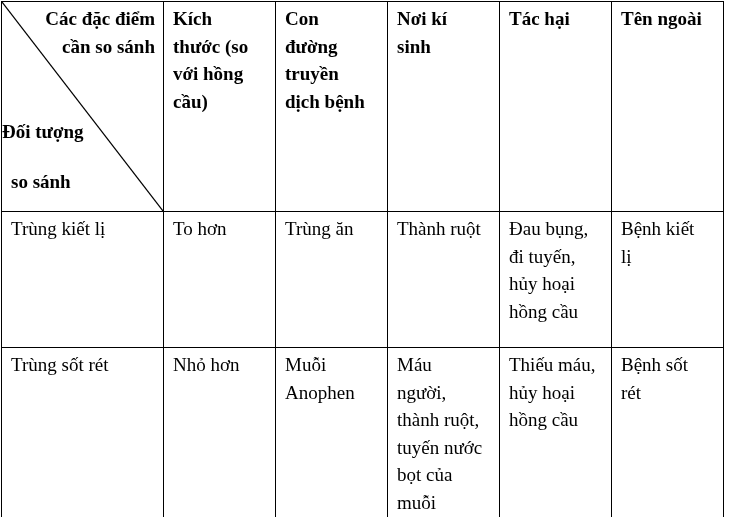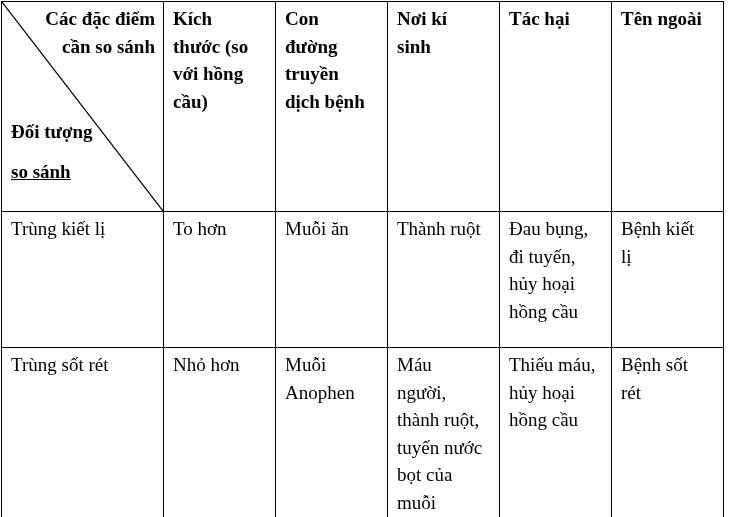--- a/index.html
+++ b/index.html
@@ -49,28 +49,27 @@
     }
     td.diag .top-label {
       position: absolute;
       right: 8px;
       top: 3px;
       text-align: right;
       line-height: 27.5px;
     }
     td.diag .bottom-label-1 {
       position: absolute;
-      left: 9px;
+      left: 0;
       top: 116px;
     }
     td.diag .bottom-label-2 {
       position: absolute;
       left: 9px;
-      top: 156px;
-      text-decoration: underline;
+      top: 166px;
     }
     .cell-line { display: block; }
   </style>
 </head>
 <body>
 
 <table class="compare">
   <colgroup>
     <col style="width:162px">
     <col style="width:112px">
@@ -117,21 +116,21 @@
   </tr>
 
   <tr class="row1">
     <td>
       <span class="cell-line">Trùng kiết lị</span>
     </td>
     <td>
       <span class="cell-line">To hơn</span>
     </td>
     <td>
-      <span class="cell-line">Muỗi ăn</span>
+      <span class="cell-line">Trùng ăn</span>
     </td>
     <td>
       <span class="cell-line">Thành ruột</span>
     </td>
     <td>
       <span class="cell-line">Đau bụng,</span>
       <span class="cell-line">đi tuyến,</span>
       <span class="cell-line">hủy hoại</span>
       <span class="cell-line">hồng cầu</span>
     </td>

